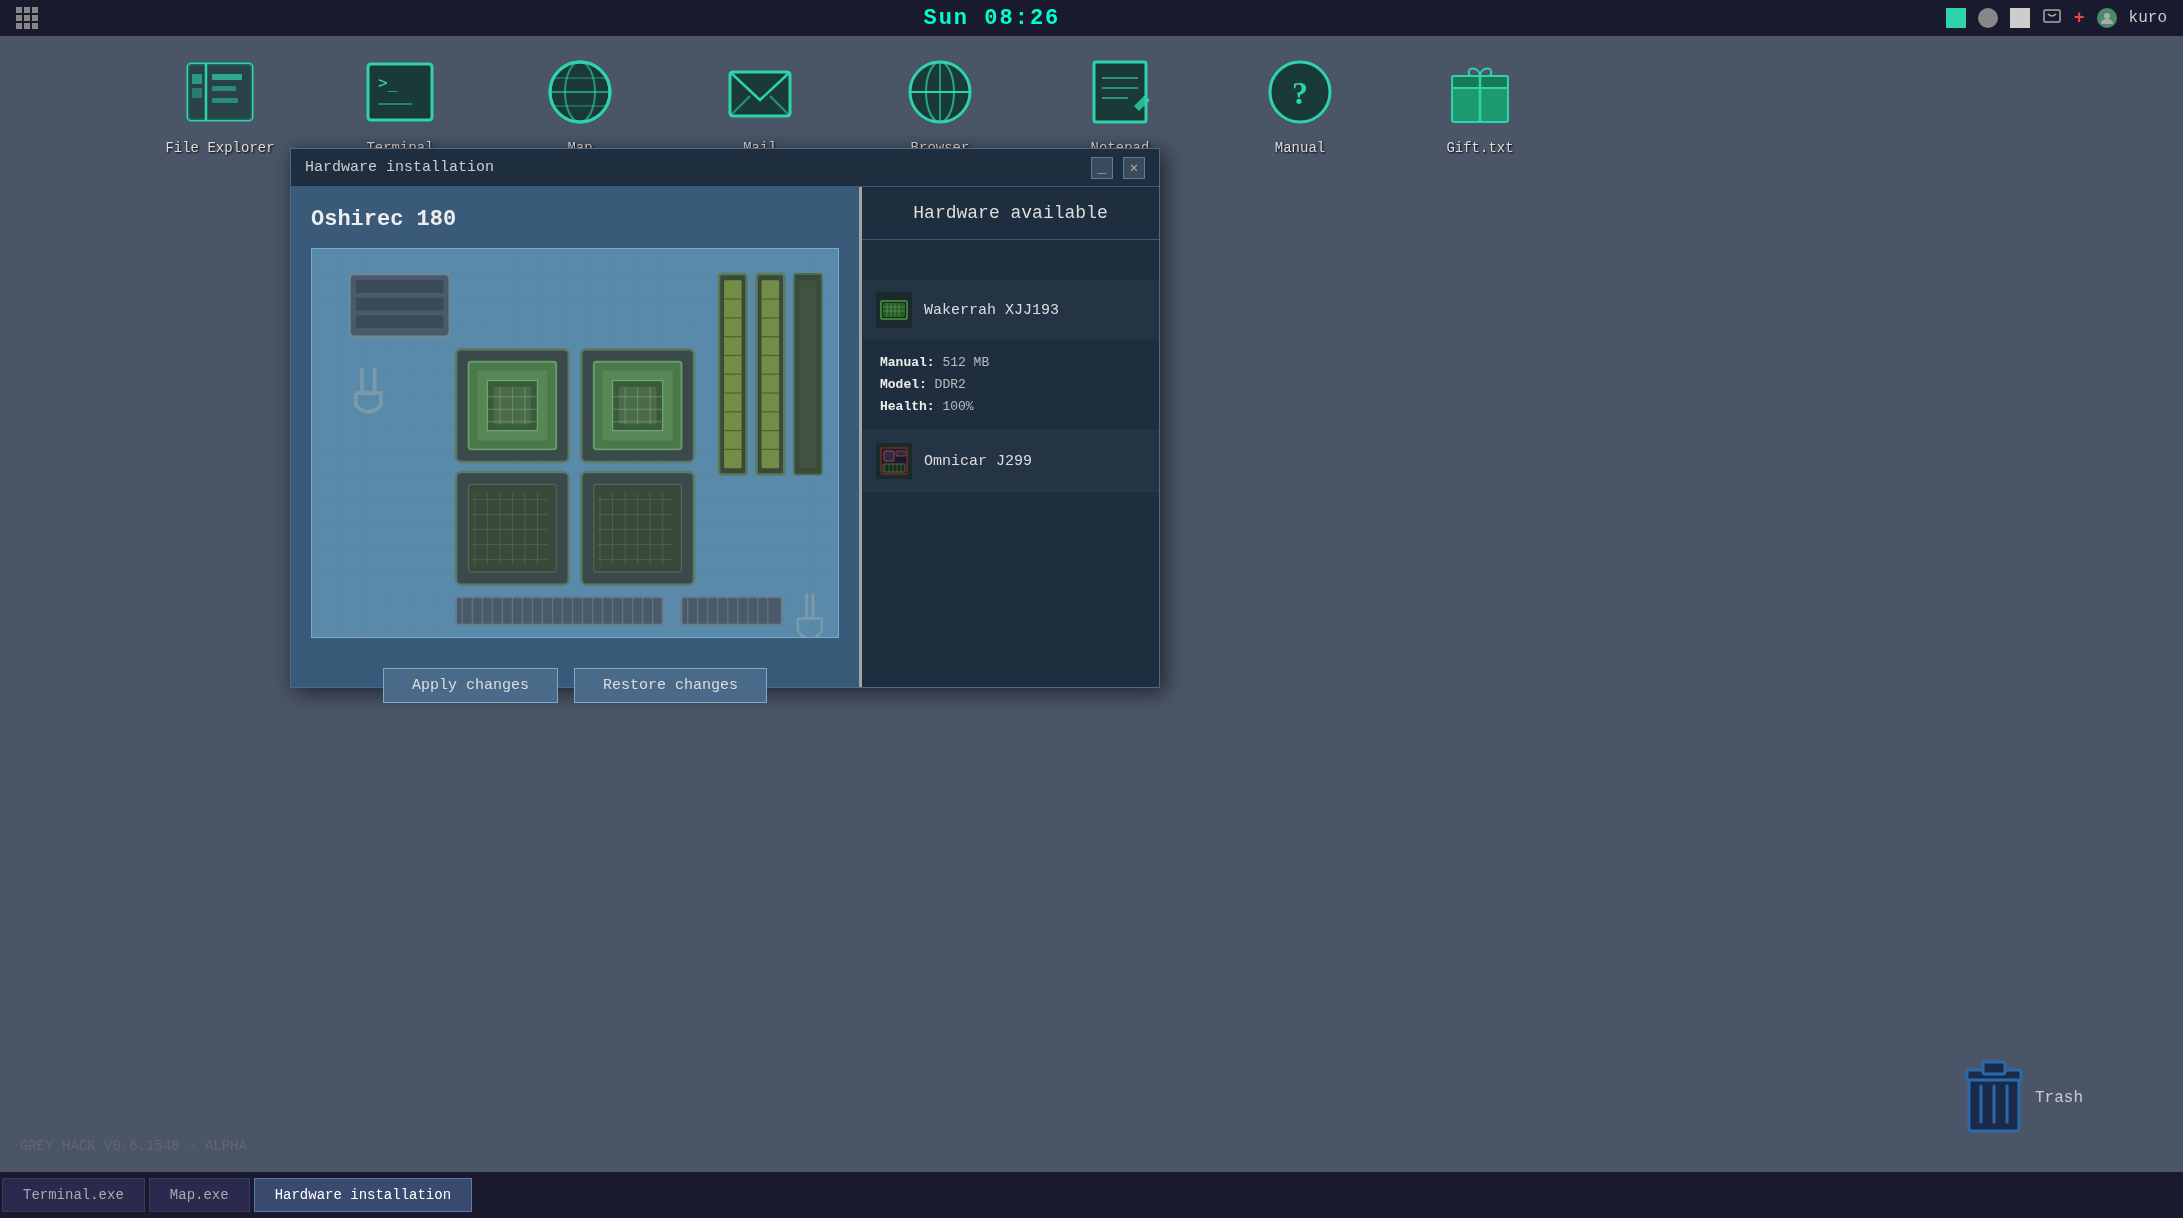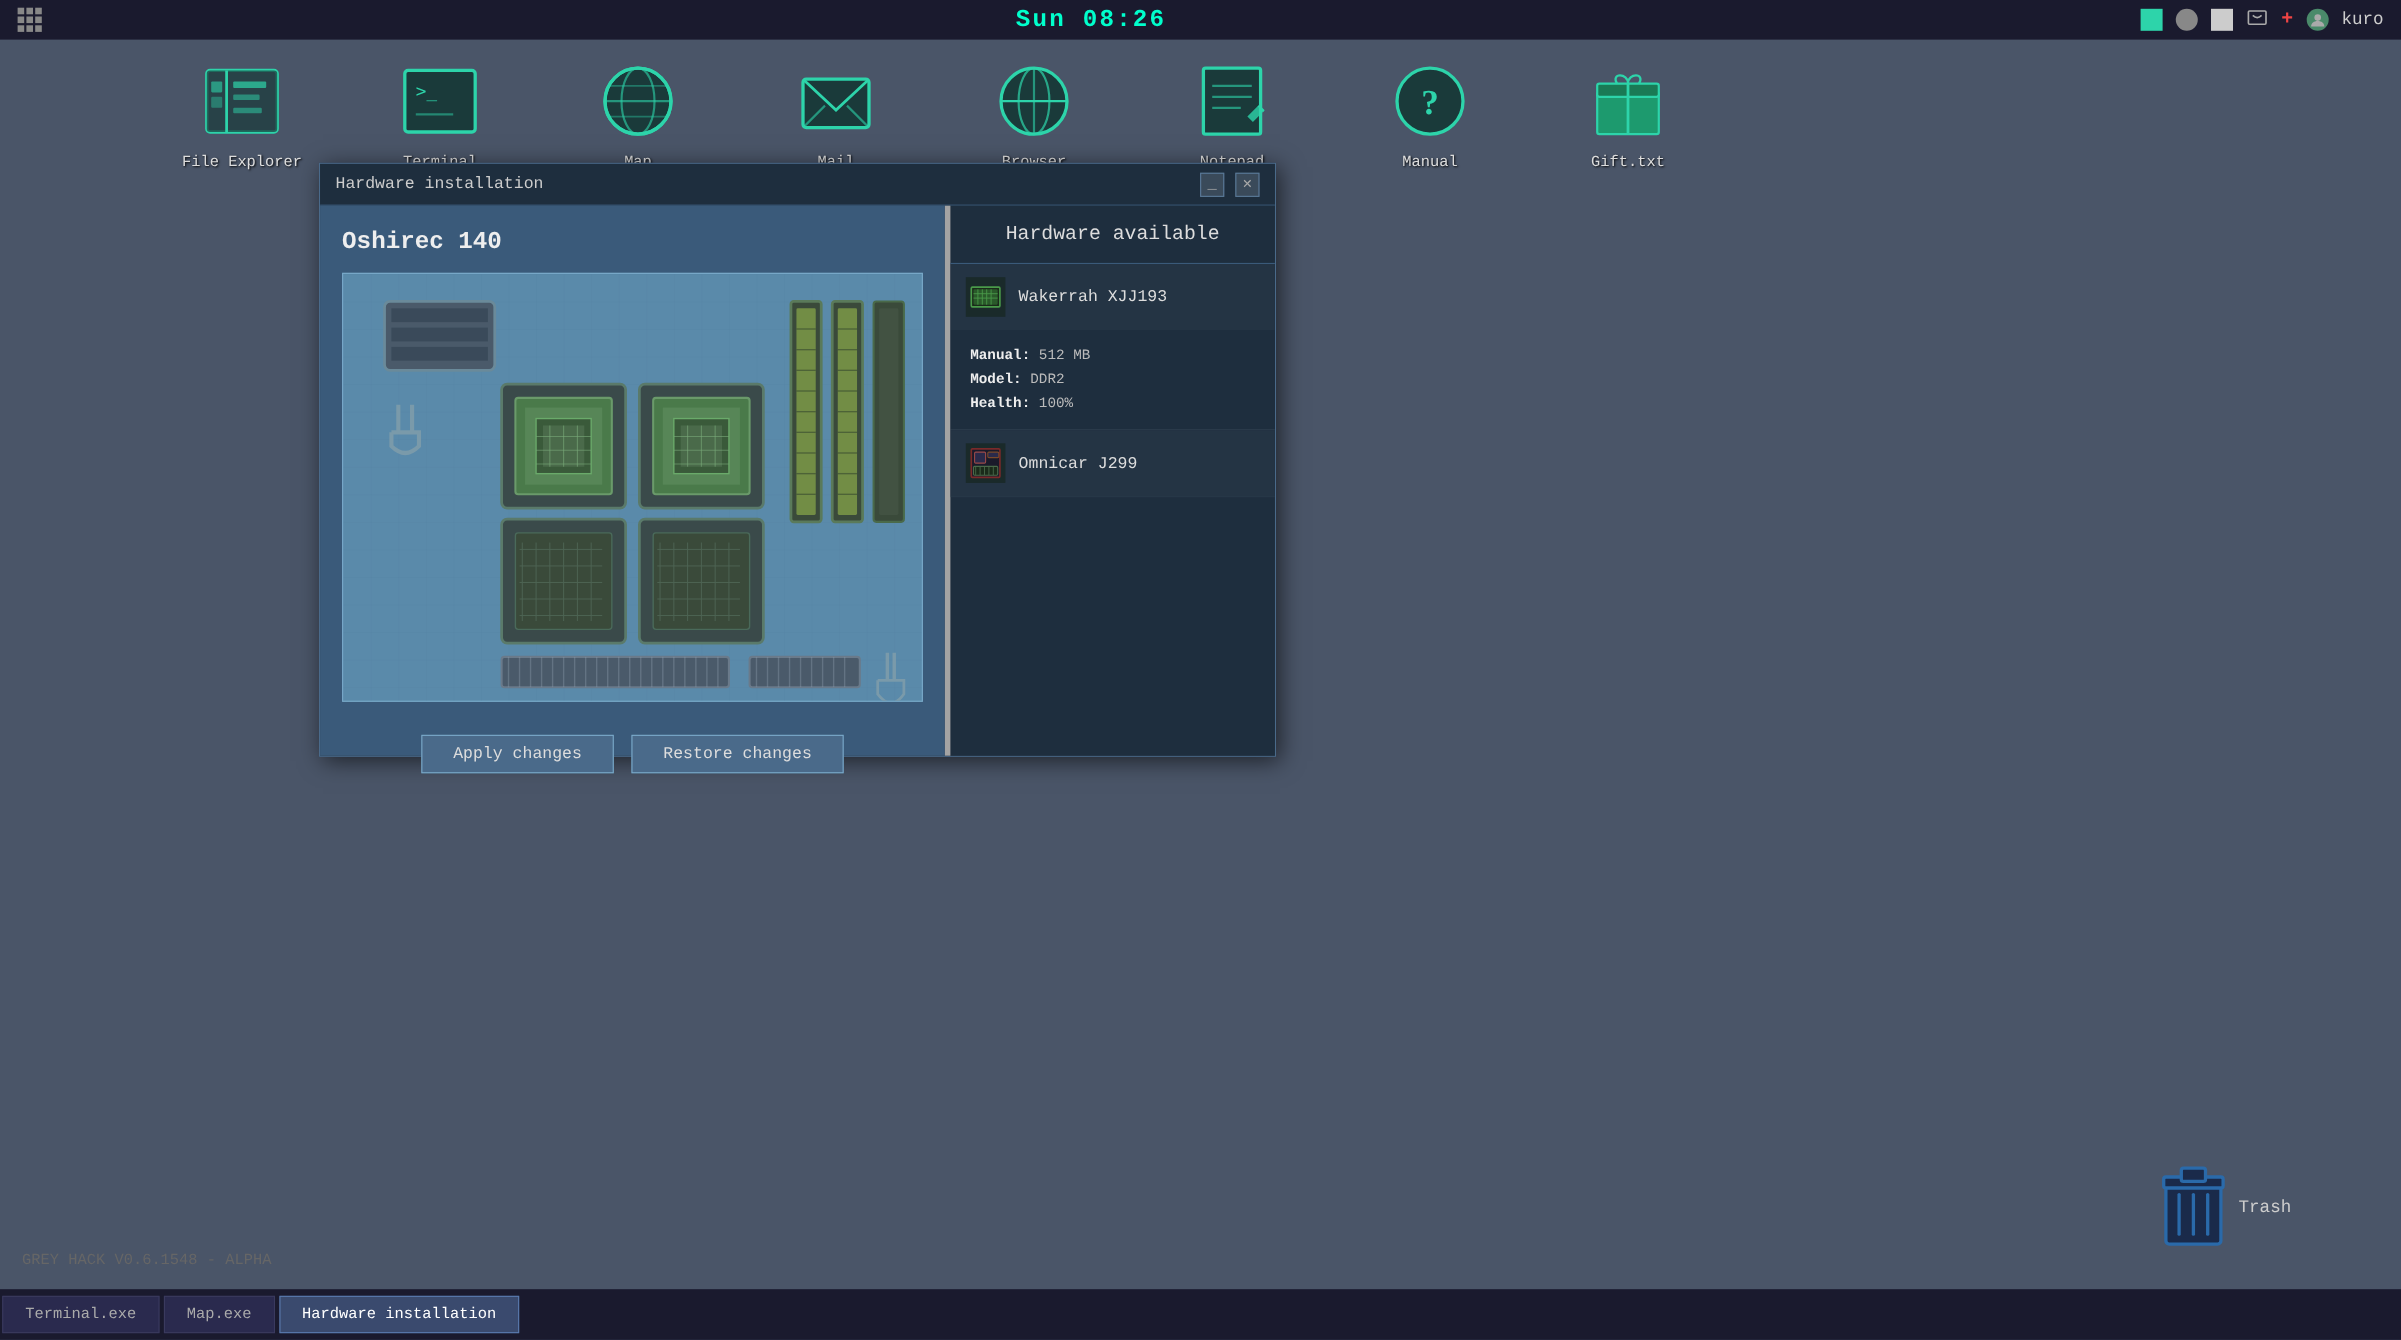--- a/index.html
+++ b/index.html
@@ -230,23 +230,24 @@
       font-size: 15px;
       cursor: pointer;
       font-family: 'Courier New', monospace;
       text-align: right;
     }
 
     
     .right-panel {
       width: 300px;
       background: #1e2e3e;
-      border-left: 5px solid #a3a3a3;
+      border-left: 3px solid #a3a3a3;
       display: flex;
       flex-direction: column;
+      gap: 40px;
     }
     .right-panel-title {
       color: #ddd;
       font-size: 18px;
       padding: 16px 18px;
       border-bottom: 1px solid #3a5a7a;
       text-align: center;
     }
     .hardware-list {
       flex: 1;
@@ -451,21 +452,21 @@
     <span class="window-title">Hardware installation</span>
     <div class="window-controls">
       <div class="win-btn">_</div>
       <div class="win-btn">✕</div>
     </div>
   </div>
 
   <div class="window-content">
 
     <div class="left-panel">
-      <div class="machine-title">Oshirec 140</div>
+      <div class="machine-title">Oshirec 180</div>
 
       <div class="motherboard-area">
         <svg width="100%" height="100%" viewBox="0 0 420 310" fill="none" xmlns="http://www.w3.org/2000/svg">
 
           <defs>
             <pattern id="grid" width="20" height="20" patternUnits="userSpaceOnUse">
               <path d="M 20 0 L 0 0 0 20" fill="none" stroke="#4a7a9a" stroke-width="0.5" opacity="0.4"></path>
             </pattern>
           </defs>
           <rect width="420" height="310" fill="url(#grid)"></rect>

